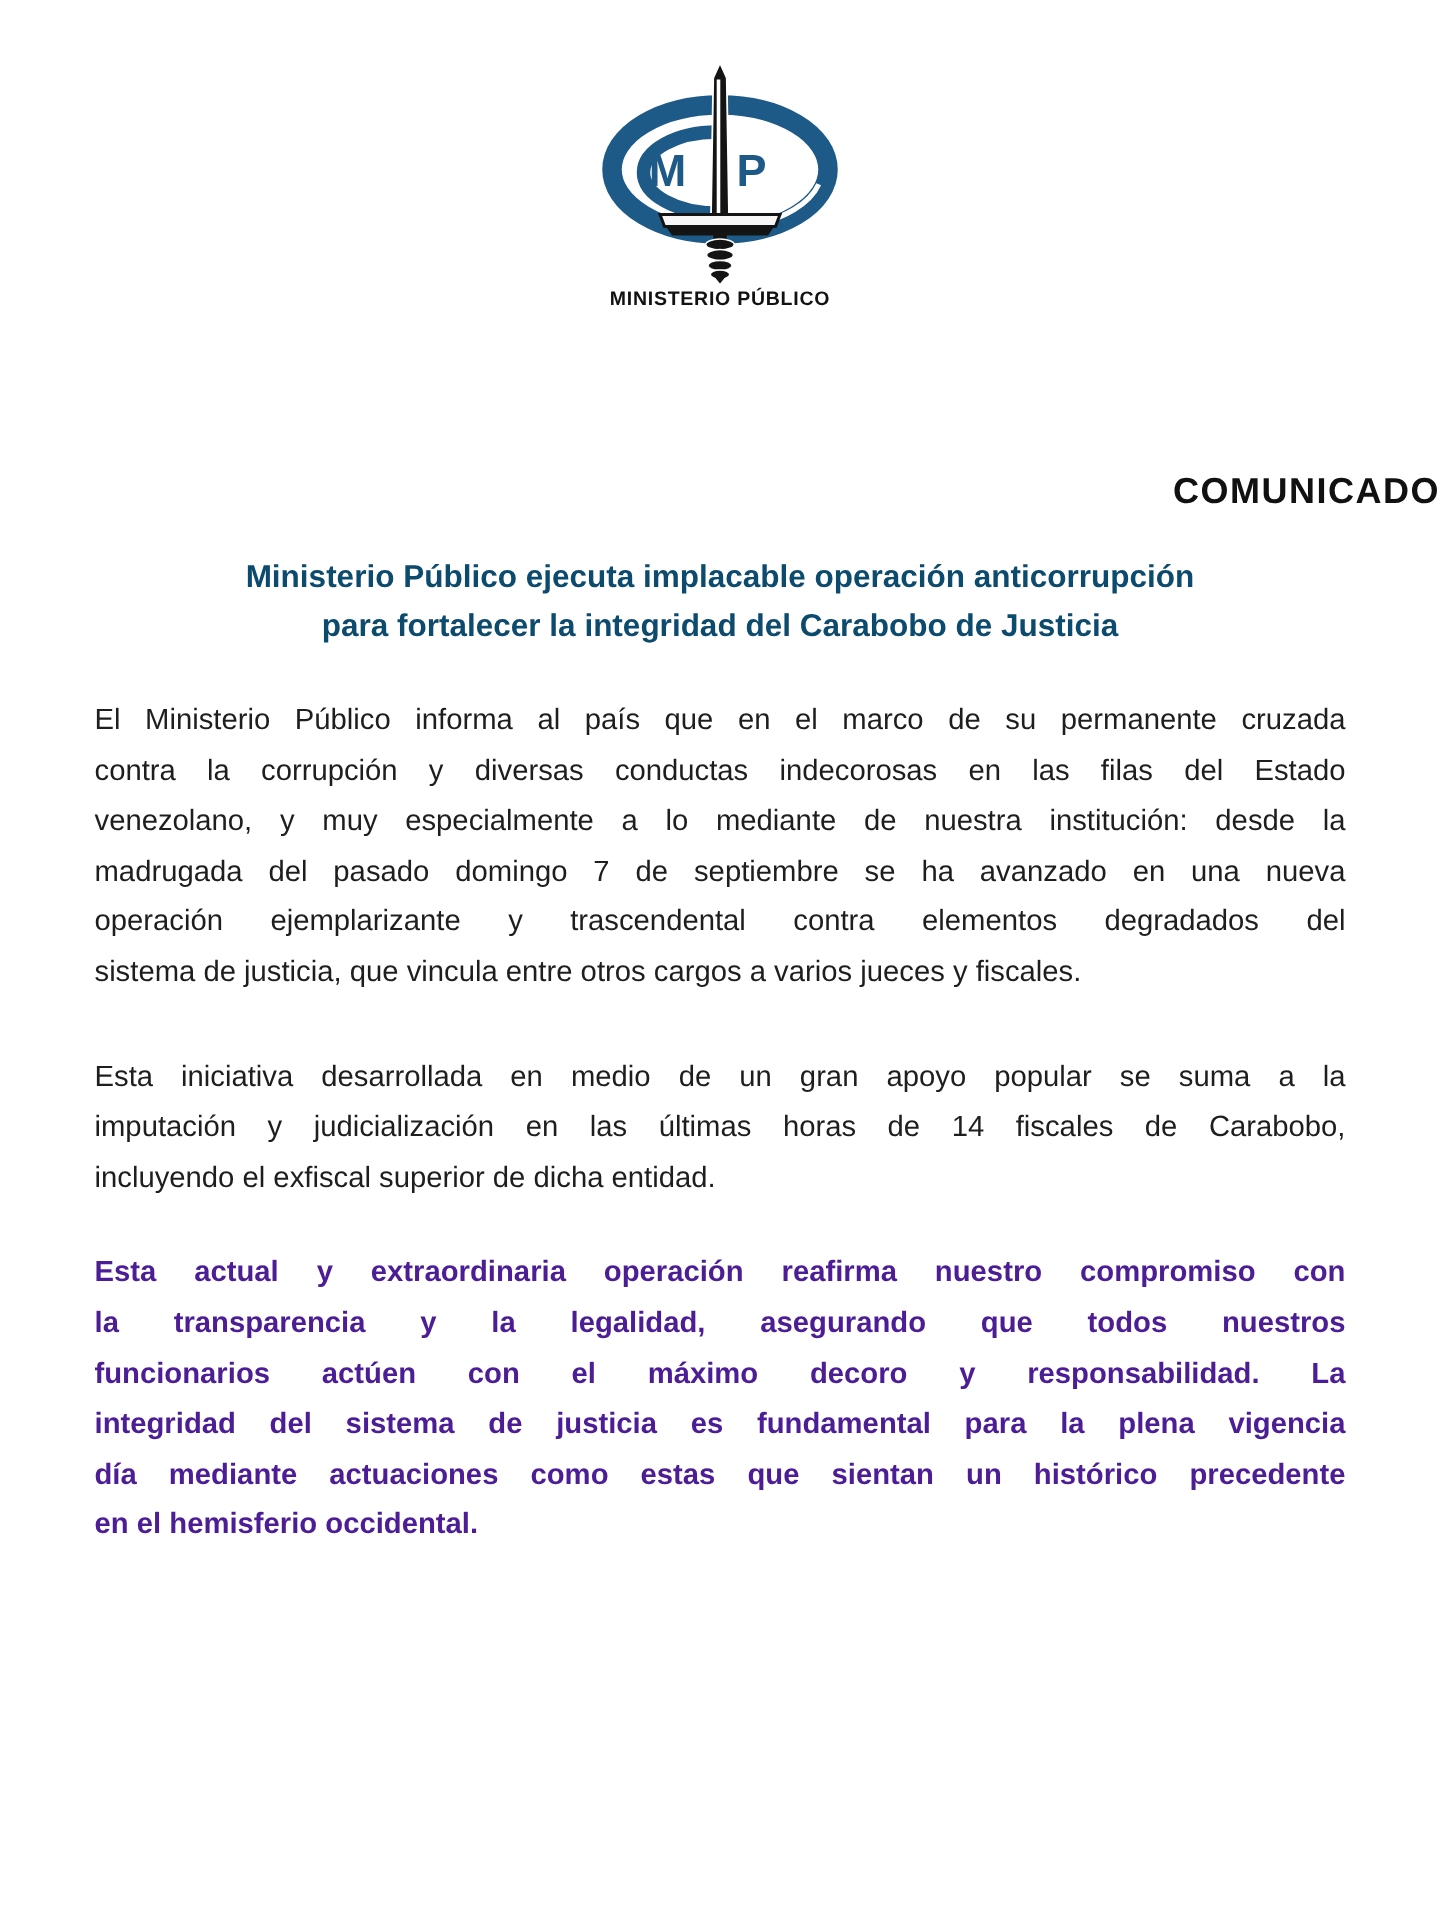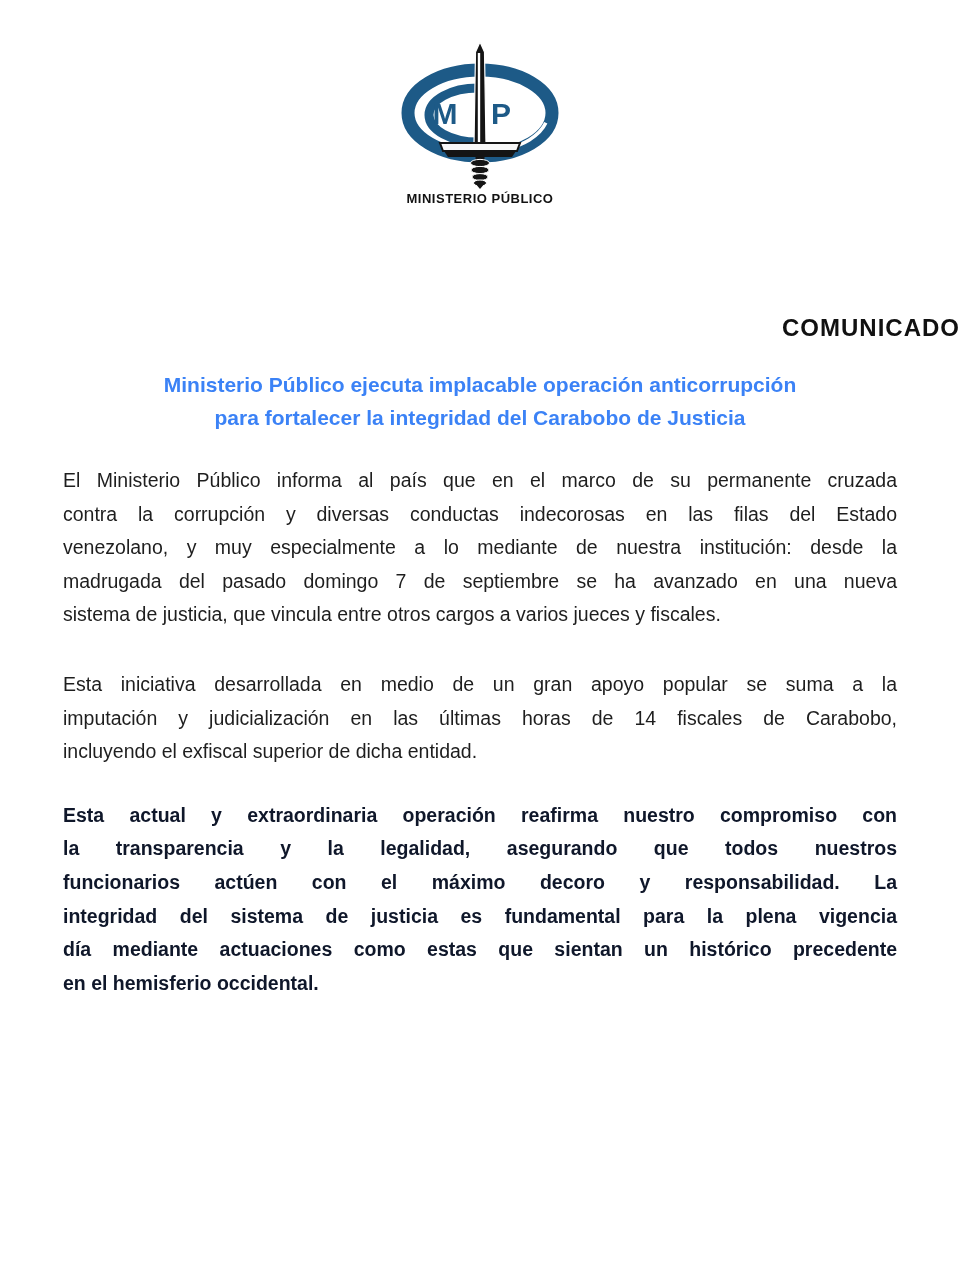--- a/index.html
+++ b/index.html
@@ -33,30 +33,30 @@
     font-weight: 700;
     letter-spacing: 1px;
     color: #111111;
     line-height: 26px;
   }
   .subtitle {
     margin-top: 27px;
     text-align: center;
     font-size: 21px;
     font-weight: 700;
-    color: #3b82f6;
+    color: #0c4a6e;
     line-height: 33px;
   }
 
   
   .body-text { padding: 0 63px; }
   .para { margin: 0; }
   .para-1 { margin-top: 30px; }
   .para-2 { margin-top: 36px; }
-  .para-3 { margin-top: 30px; font-weight: 700; color: #0f172a; }
+  .para-3 { margin-top: 30px; font-weight: 700; color: #4c1d95; }
   .line {
     font-size: 19.5px;
     line-height: 33.6px;
     text-align: justify;
     text-align-last: justify;
     white-space: normal;
   }
   .line.last {
     text-align: center;
     text-align-last: left;
@@ -105,20 +105,21 @@
     <div>para fortalecer la integridad del Carabobo de Justicia</div>
   </div>
 
   <div class="body-text">
 
     <div class="para para-1">
       <div class="line">El Ministerio Público informa al país que en el marco de su permanente cruzada</div>
       <div class="line">contra la corrupción y diversas conductas indecorosas en las filas del Estado</div>
       <div class="line">venezolano, y muy especialmente a lo mediante de nuestra institución: desde la</div>
       <div class="line">madrugada del pasado domingo 7 de septiembre se ha avanzado en una nueva</div>
+      <div class="line">operación ejemplarizante y trascendental contra elementos degradados del</div>
       <div class="line last">sistema de justicia, que vincula entre otros cargos a varios jueces y fiscales.</div>
     </div>
 
     <div class="para para-2">
       <div class="line">Esta iniciativa desarrollada en medio de un gran apoyo popular se suma a la</div>
       <div class="line">imputación y judicialización en las últimas horas de 14 fiscales de Carabobo,</div>
       <div class="line last">incluyendo el exfiscal superior de dicha entidad.</div>
     </div>
 
     <div class="para para-3">

